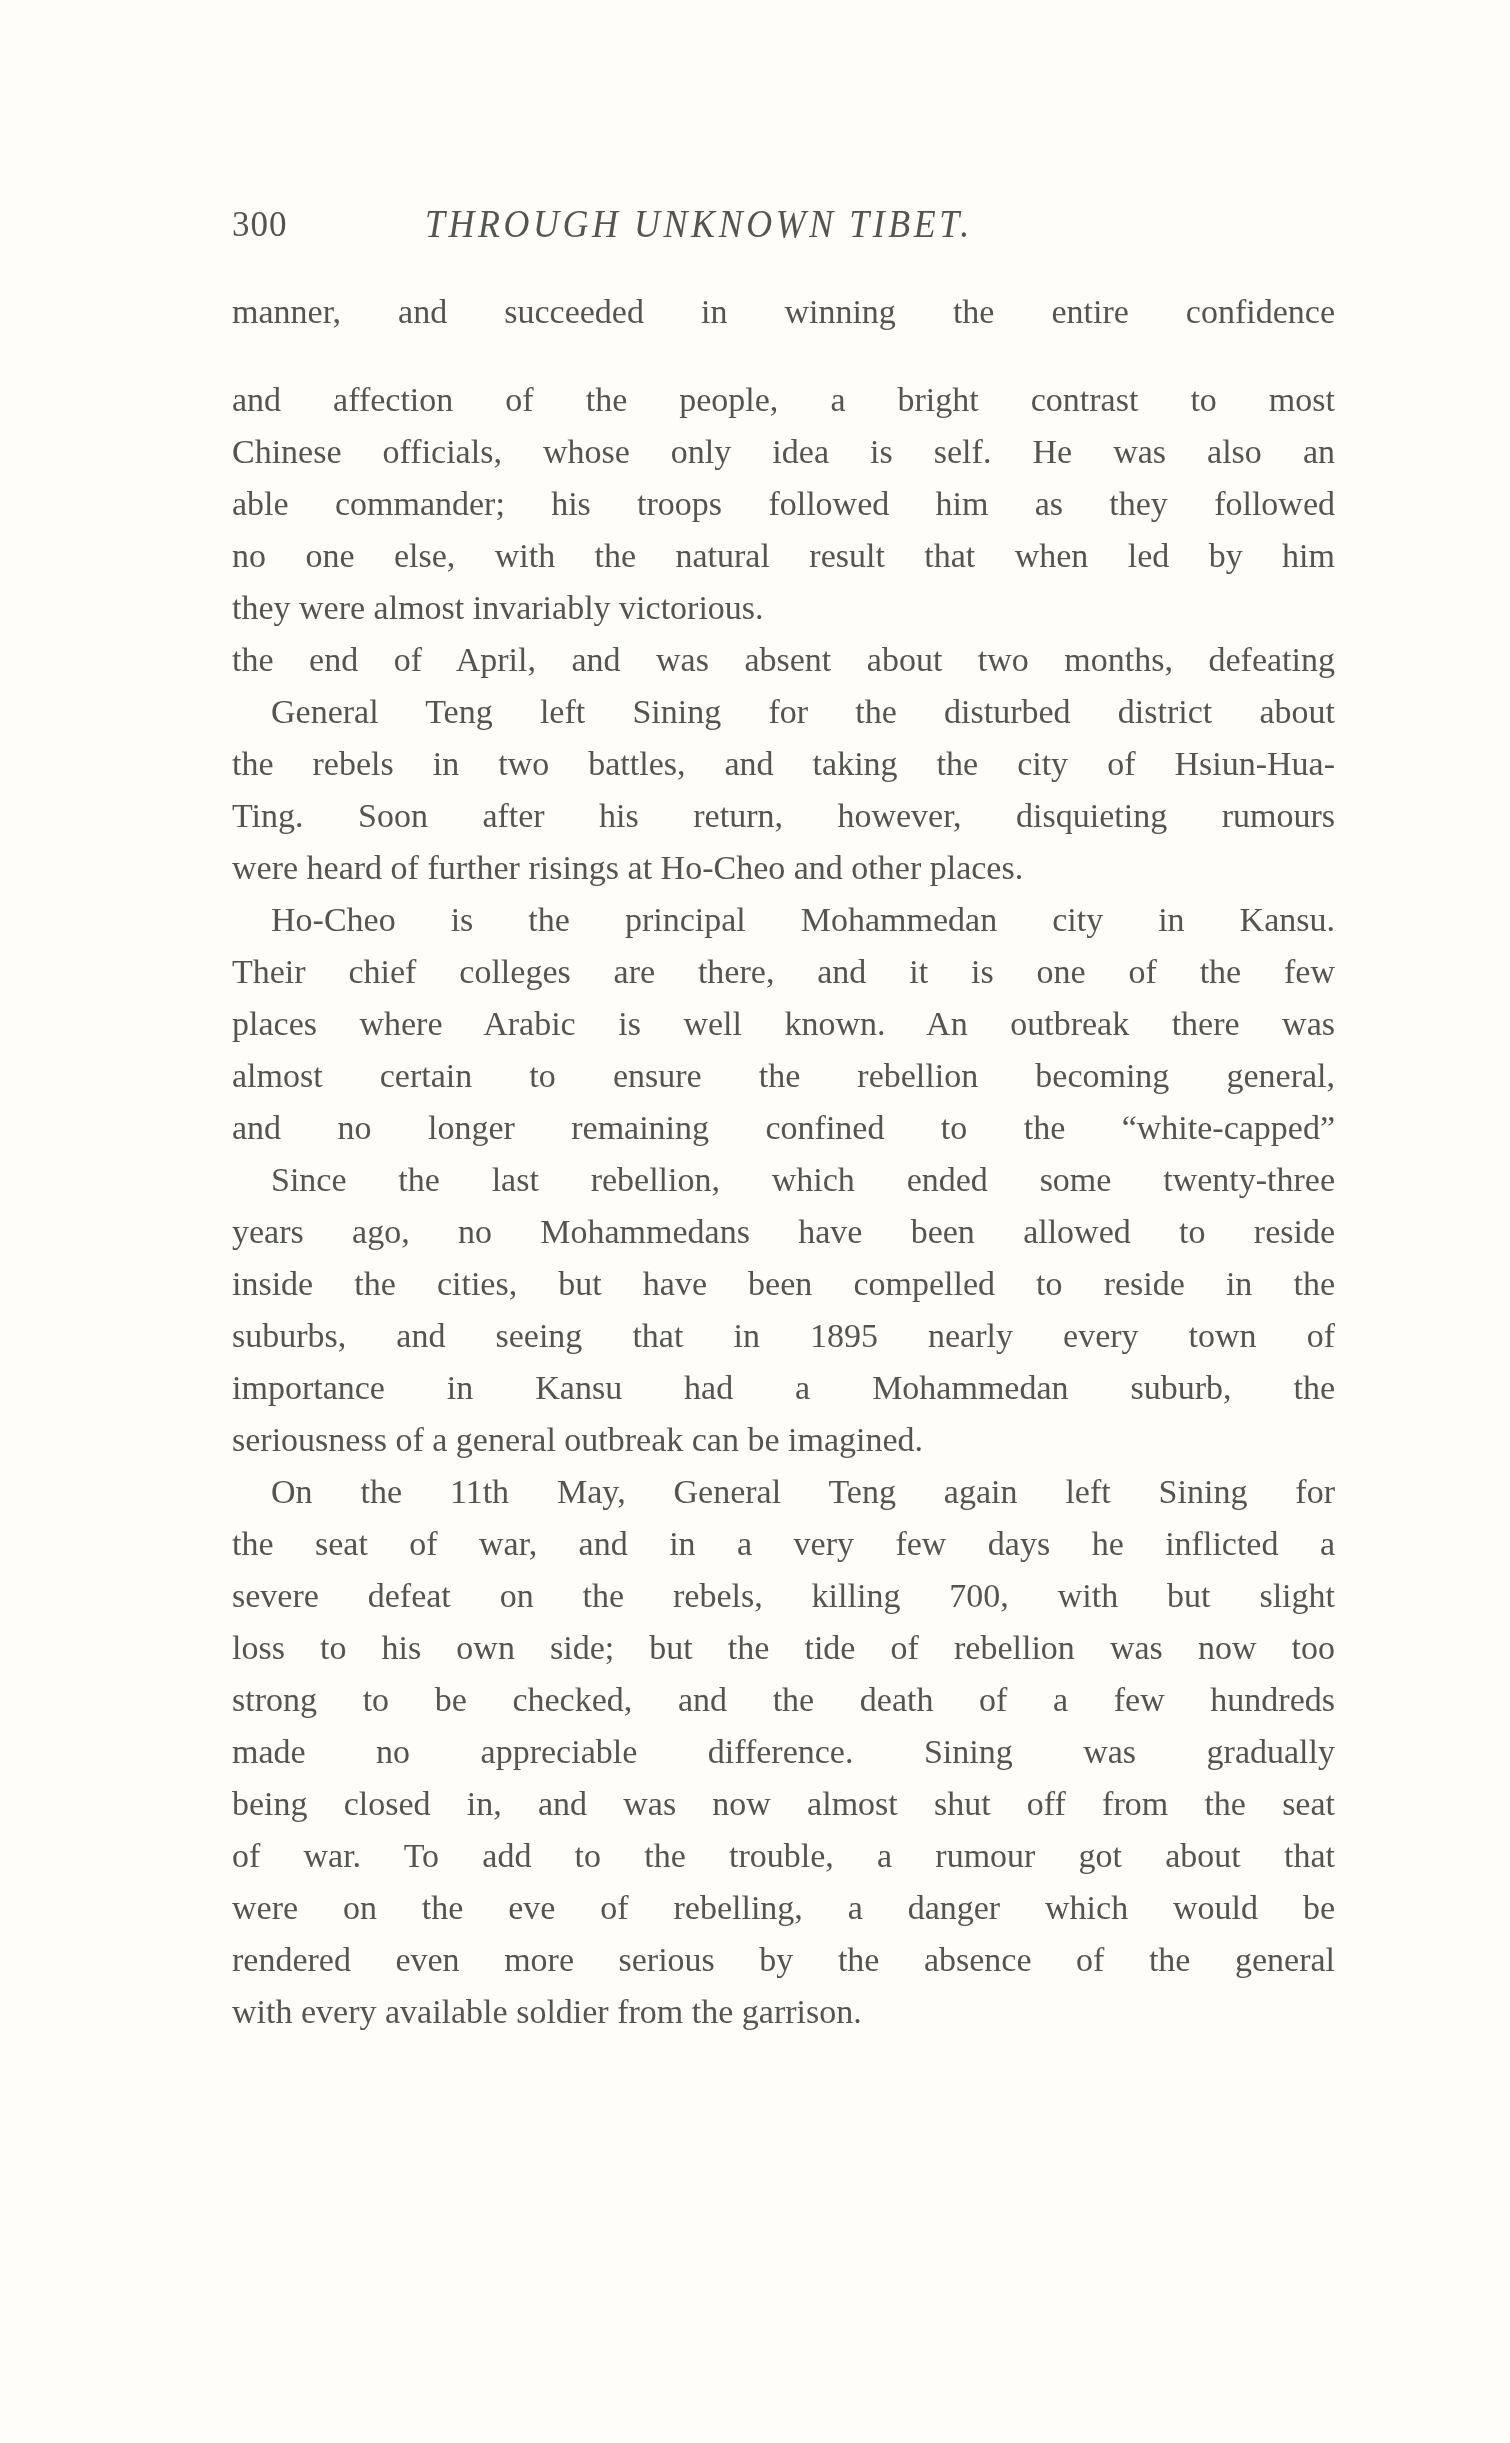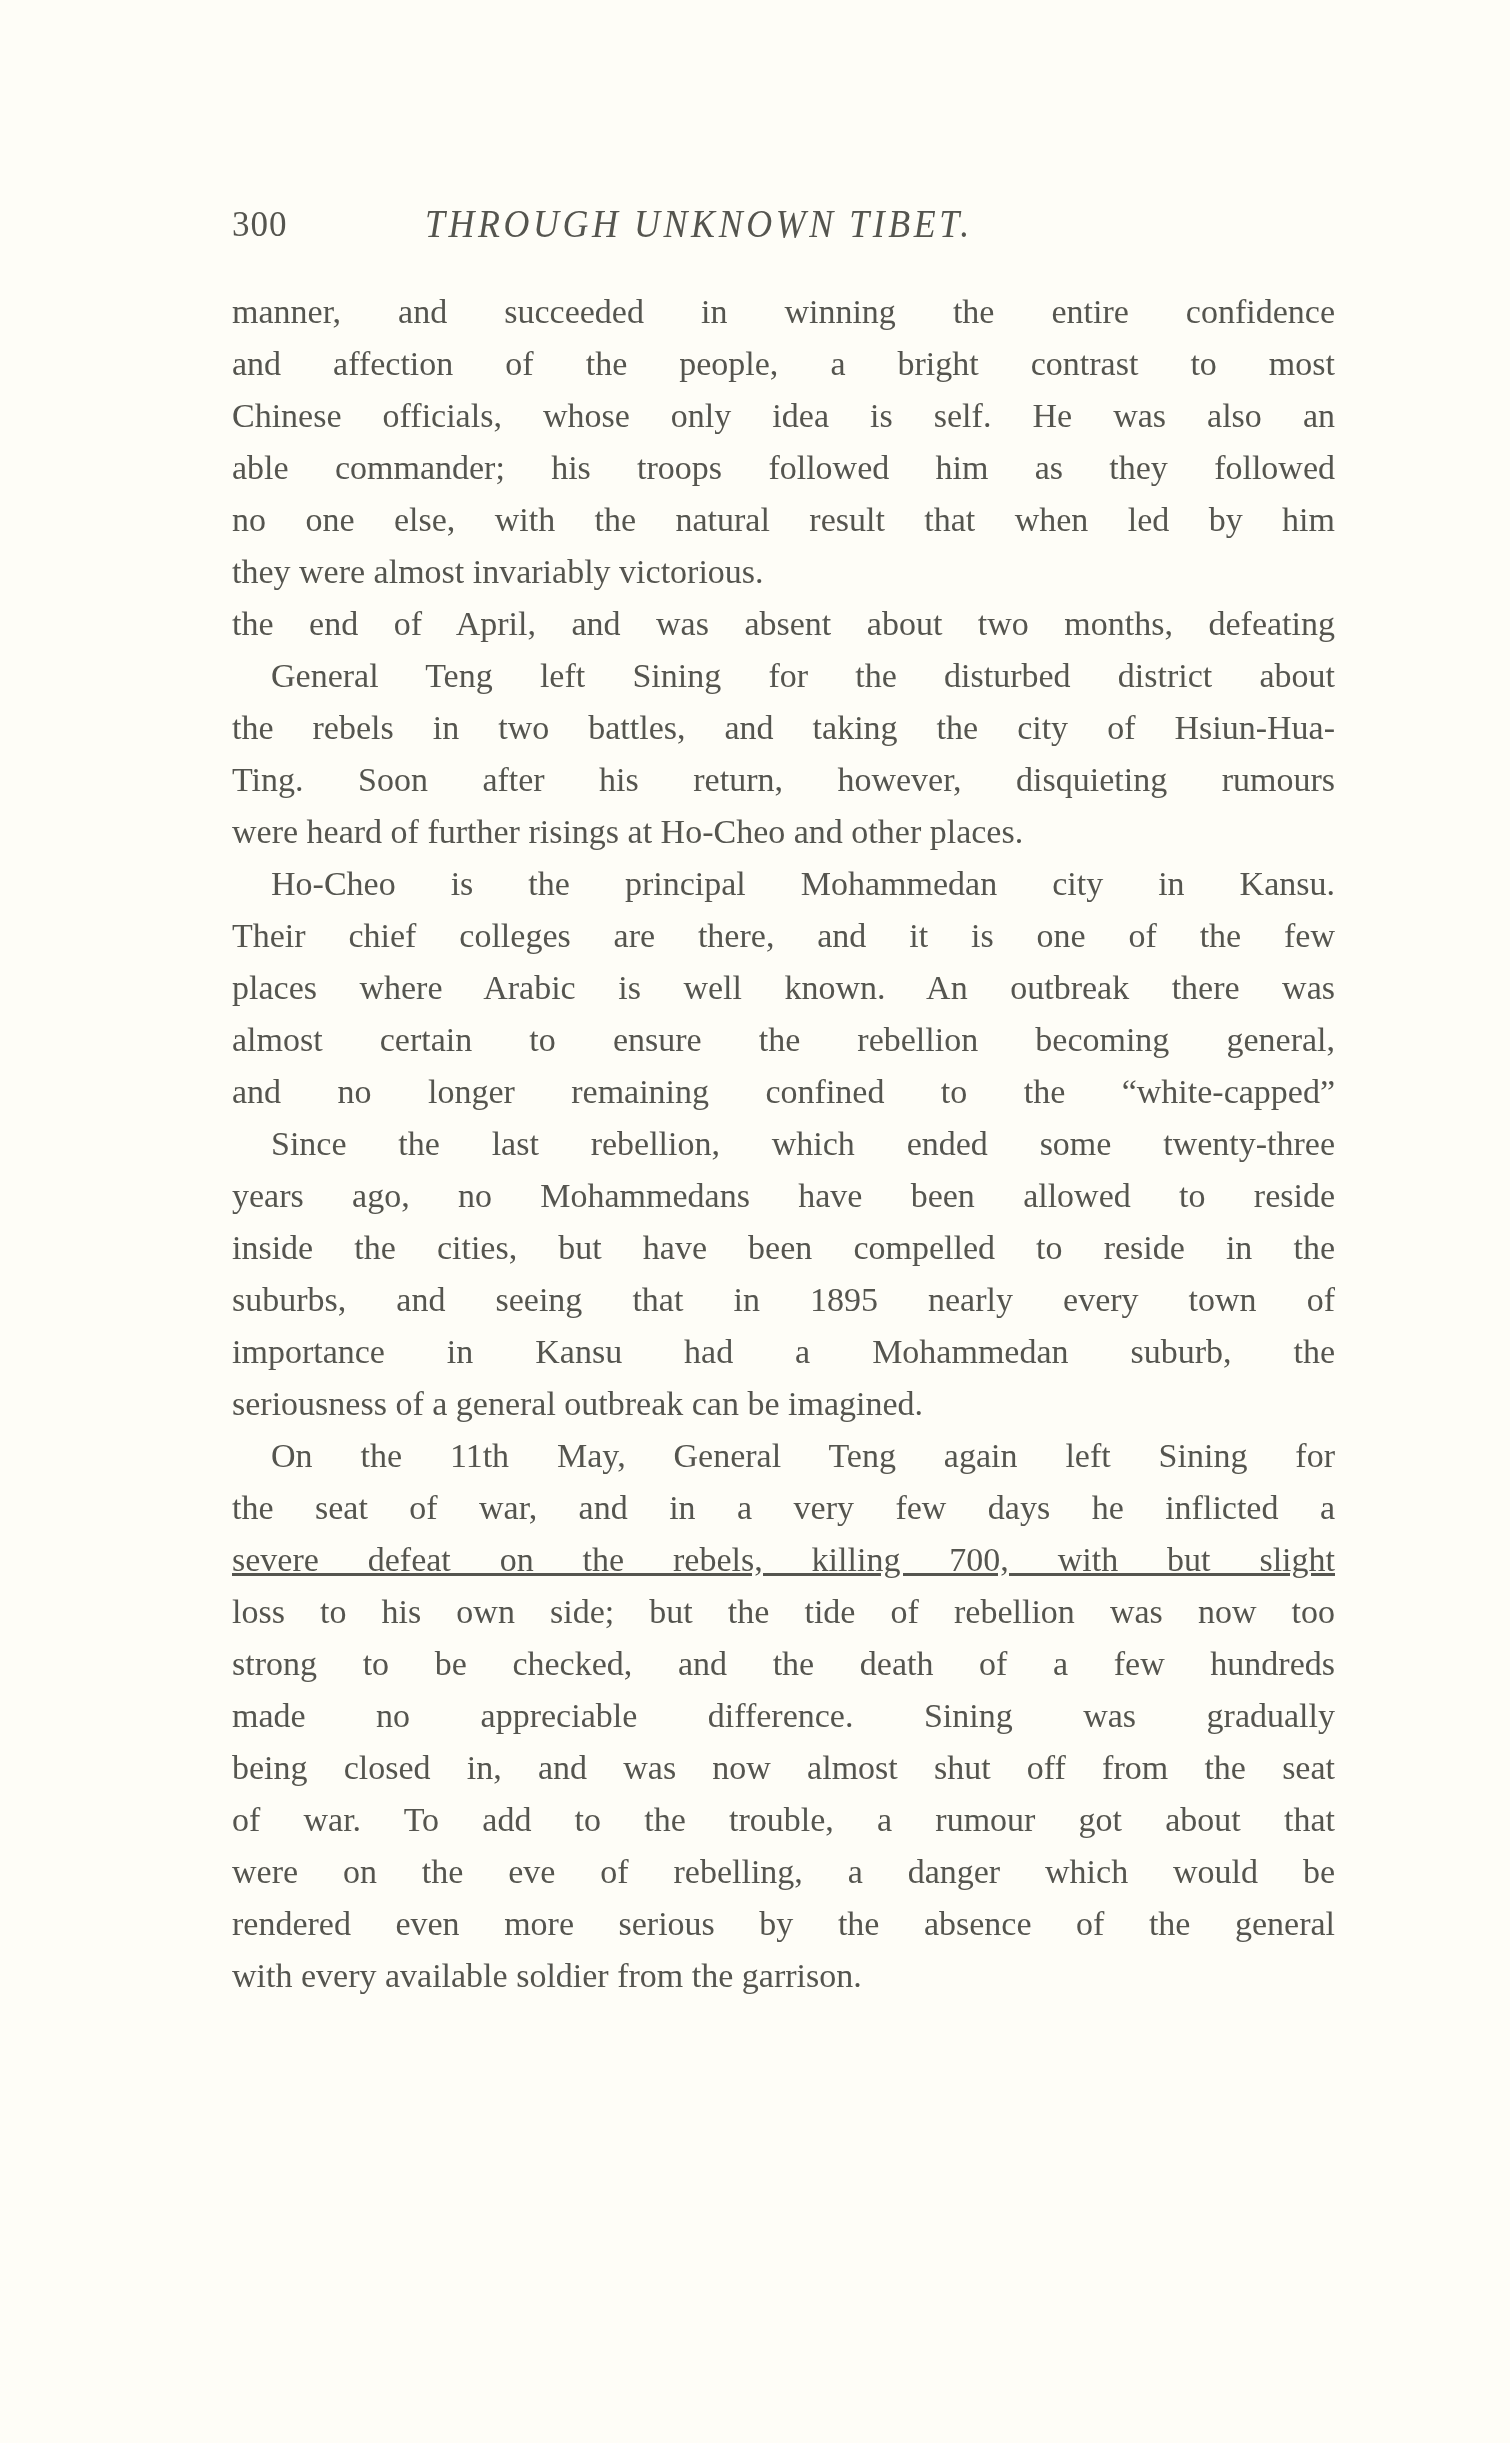--- a/index.html
+++ b/index.html
@@ -81,21 +81,21 @@
 
   <div class="running-head">
     <span class="page-number">300</span>
     <span class="running-title">THROUGH UNKNOWN TIBET.</span>
   </div>
 
   <div class="body-text">
 
     <div class="paragraph">
       <span class="line" style="white-space: normal; overflow: hidden;">manner, and succeeded in winning the entire confidence</span>
-      <span class="line" style="white-space: normal; overflow: hidden;">and affection of the people, a bright contrast to most</span>
+      <span class="line" style="white-space: normal; overflow: hidden; margin-top: 36px;">and affection of the people, a bright contrast to most</span>
       <span class="line" style="white-space: normal; overflow: hidden;">Chinese officials, whose only idea is self. He was also an</span>
       <span class="line" style="white-space: normal; overflow: hidden;">able commander; his troops followed him as they followed</span>
       <span class="line" style="white-space: normal; overflow: hidden;">no one else, with the natural result that when led by him</span>
       <span class="line last" style="white-space: normal; overflow: hidden;">they were almost invariably victorious.</span>
     </div>
 
     <div class="paragraph">
       <span class="line" style="white-space: normal; overflow: hidden;">the end of April, and was absent about two months, defeating</span>
       <span class="line indent" style="white-space: normal; overflow: hidden;">General Teng left Sining for the disturbed district about</span>
       <span class="line" style="white-space: normal; overflow: hidden;">the rebels in two battles, and taking the city of Hsiun-Hua-</span>
@@ -116,21 +116,21 @@
       <span class="line" style="white-space: normal; overflow: hidden;">years ago, no Mohammedans have been allowed to reside</span>
       <span class="line" style="white-space: normal; overflow: hidden;">inside the cities, but have been compelled to reside in the</span>
       <span class="line" style="white-space: normal; overflow: hidden;">suburbs, and seeing that in 1895 nearly every town of</span>
       <span class="line" style="white-space: normal; overflow: hidden;">importance in Kansu had a Mohammedan suburb, the</span>
       <span class="line last" style="white-space: normal; overflow: hidden;">seriousness of a general outbreak can be imagined.</span>
     </div>
 
     <div class="paragraph">
       <span class="line indent" style="white-space: normal; overflow: hidden;">On the 11th May, General Teng again left Sining for</span>
       <span class="line" style="white-space: normal; overflow: hidden;">the seat of war, and in a very few days he inflicted a</span>
-      <span class="line" style="white-space: normal; overflow: hidden; text-decoration: underline;">severe defeat on the rebels, killing 700, with but slight</span>
+      <span class="line" style="white-space: normal; overflow: hidden;">severe defeat on the rebels, killing 700, with but slight</span>
       <span class="line" style="white-space: normal; overflow: hidden;">loss to his own side; but the tide of rebellion was now too</span>
       <span class="line" style="white-space: normal; overflow: hidden;">strong to be checked, and the death of a few hundreds</span>
       <span class="line" style="white-space: normal; overflow: hidden;">made no appreciable difference.  Sining was gradually</span>
       <span class="line" style="white-space: normal; overflow: hidden;">being closed in, and was now almost shut off from the seat</span>
       <span class="line" style="white-space: normal; overflow: hidden;">of war.  To add to the trouble, a rumour got about that</span>
       <span class="line" style="white-space: normal; overflow: hidden;">were on the eve of rebelling, a danger which would be</span>
       <span class="line" style="white-space: normal; overflow: hidden;">rendered even more serious by the absence of the general</span>
       <span class="line last" style="white-space: normal; overflow: hidden;">with every available soldier from the garrison.</span>
     </div>
 

